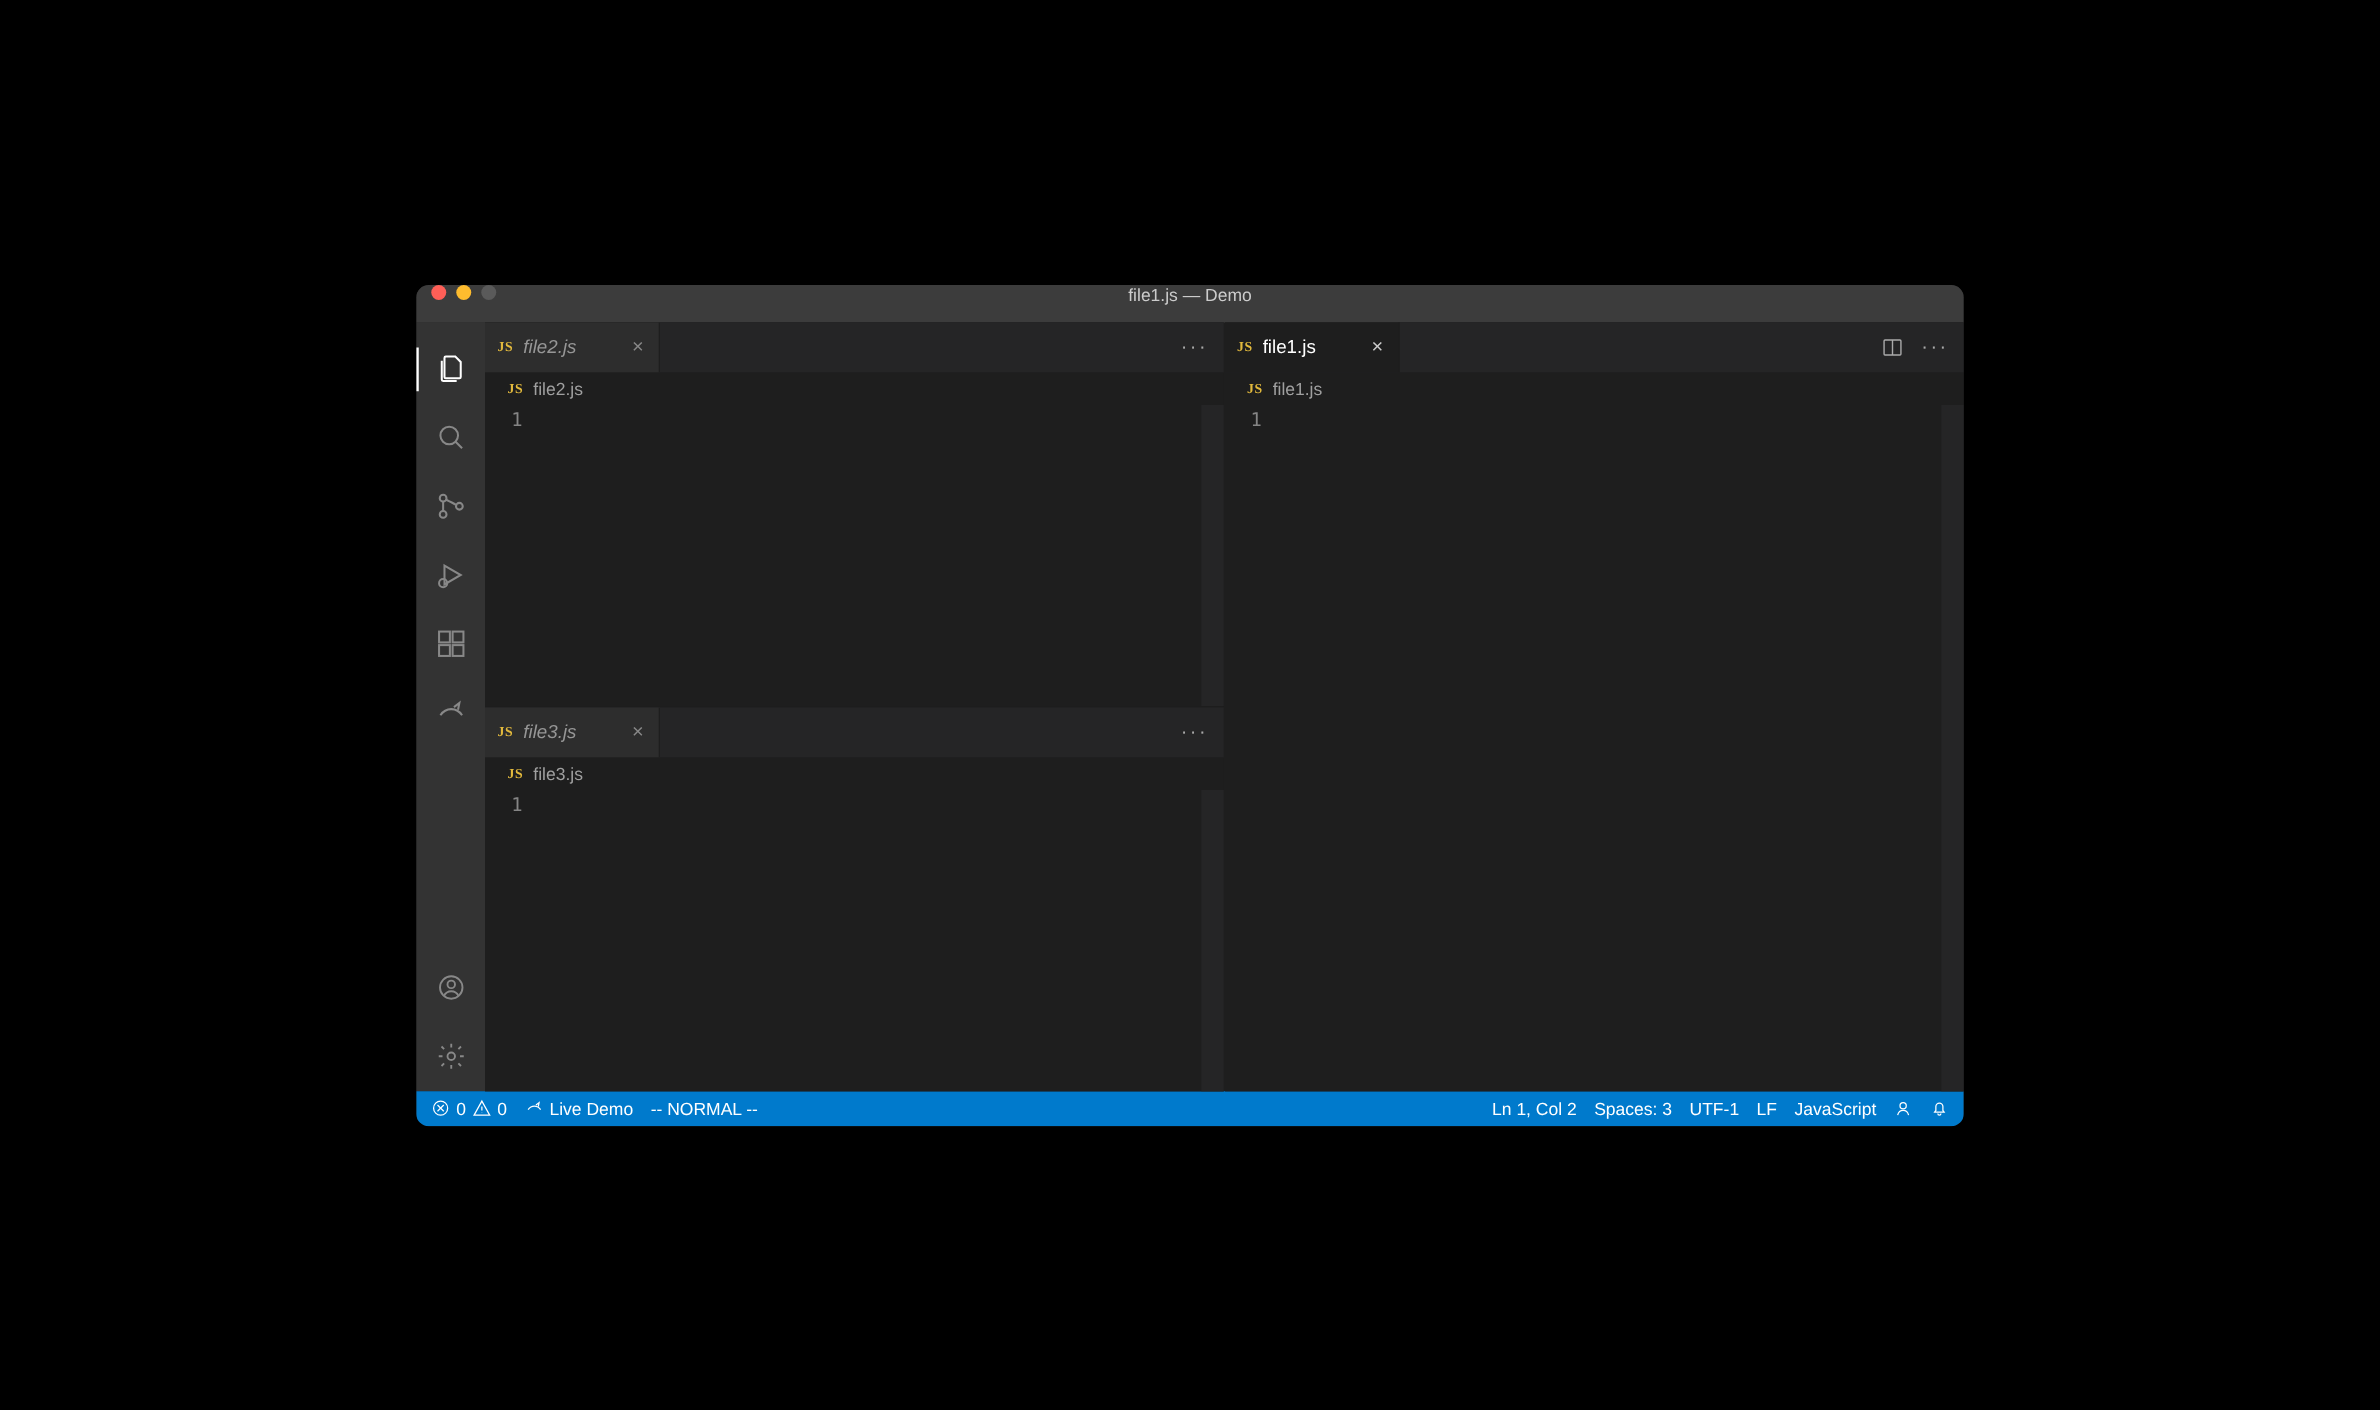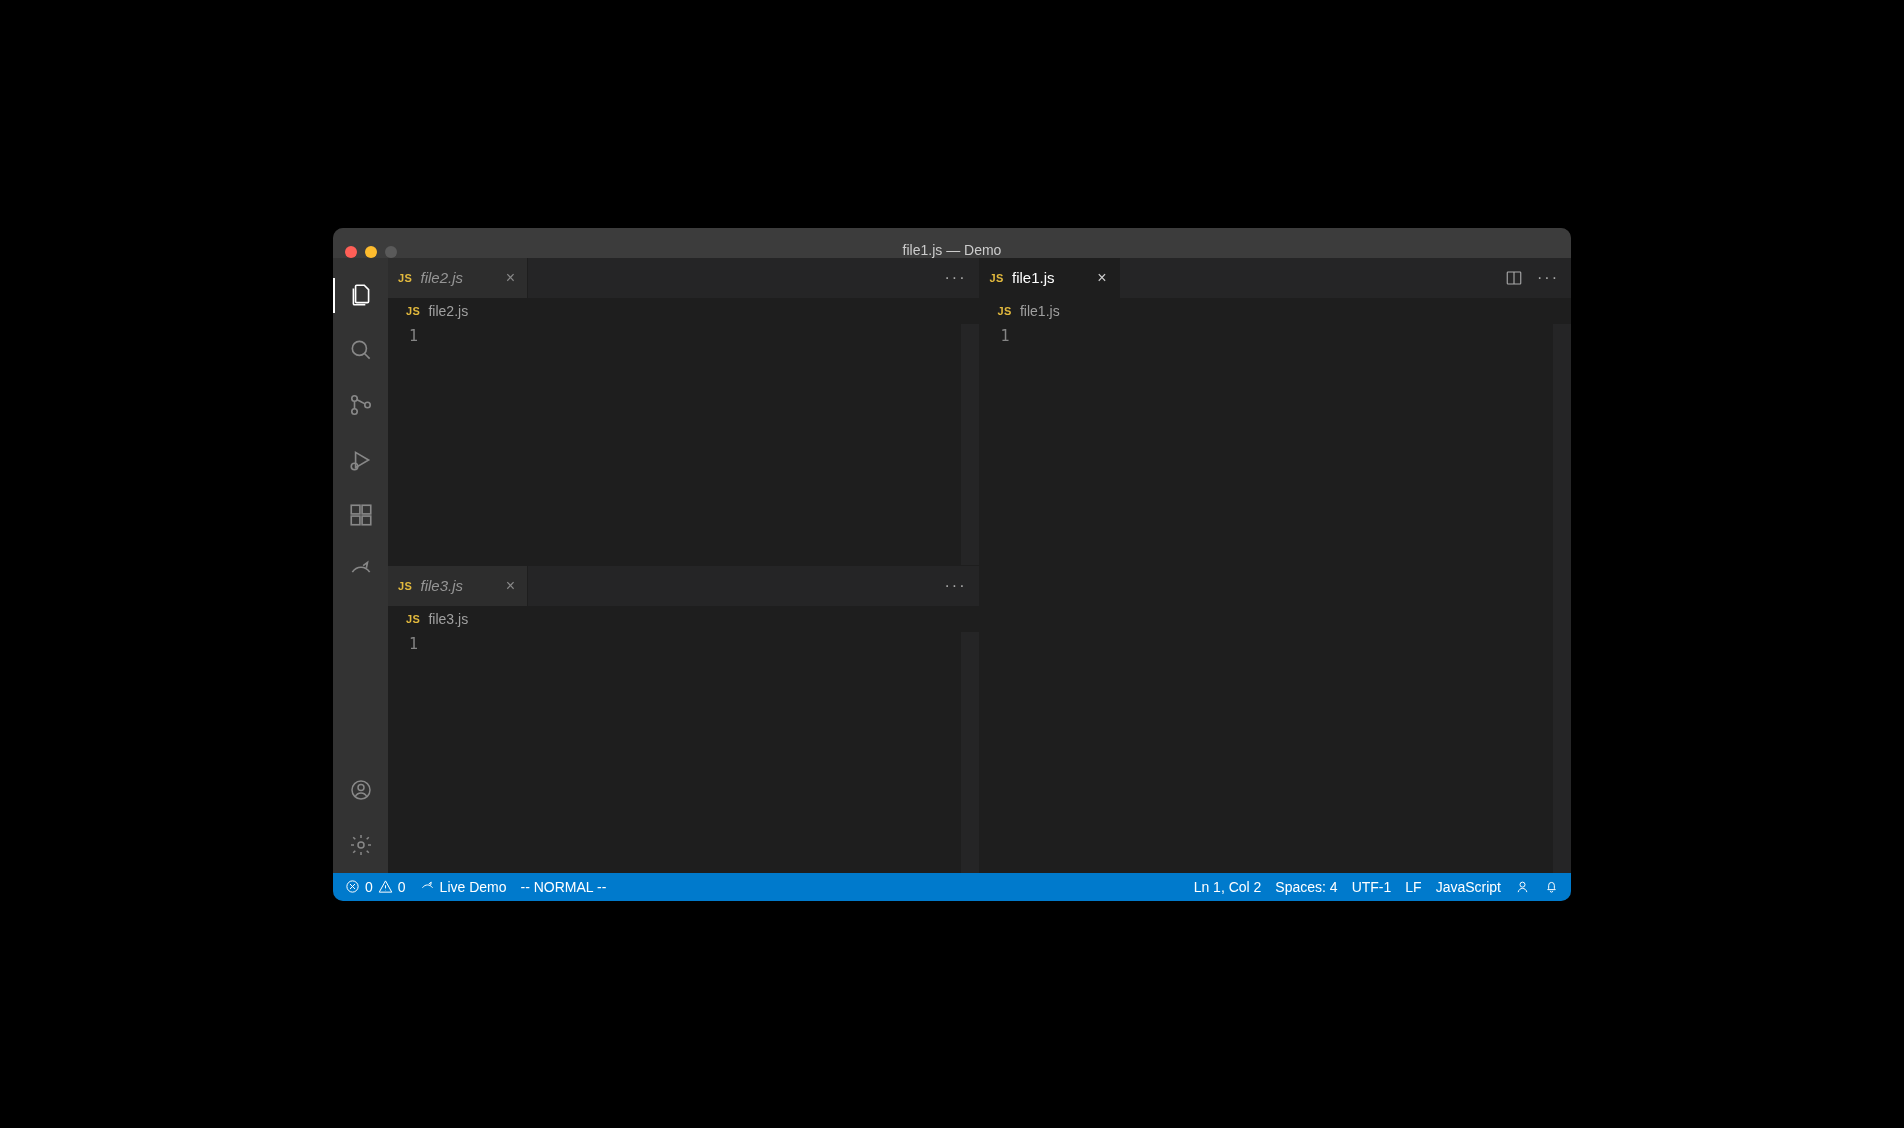--- a/index.html
+++ b/index.html
@@ -20,21 +20,21 @@
     overflow: hidden;
     display: flex;
     flex-direction: column;
     box-shadow: 0 20px 60px rgba(0,0,0,0.6);
   }
   
   .titlebar {
     height: 30px;
     background: #3c3c3c;
     display: flex;
-    align-items: flex-end;
+    align-items: flex-start;
     position: relative;
     flex-shrink: 0;
   }
   .traffic-lights {
     display: flex;
     gap: 8px;
     padding-left: 12px;
   }
   .traffic-lights .dot {
     width: 12px; height: 12px; border-radius: 50%;
@@ -191,21 +191,21 @@
   .minimap {
     position: absolute;
     right: 0;
     top: 0;
     bottom: 0;
     width: 18px;
     background: #252526;
   }
   
   .js-badge {
-    font-family: Liberation Sans, sans-serif;
+    font-family: Liberation Serif, serif;
     font-size: 11px;
     font-weight: 700;
     color: #e2b93d;
     letter-spacing: 0.5px;
     text-align: center;
   }
   
   .statusbar {
     height: 28px;
     background: #007acc;
@@ -409,21 +409,21 @@
       <span>Live Demo</span>
     </div>
     <div class="status-item">
       <span>-- NORMAL --</span>
     </div>
     <div class="spacer"></div>
     <div class="status-item">
       <span>Ln 1, Col 2</span>
     </div>
     <div class="status-item">
-      <span>Spaces: 4</span>
+      <span>Spaces: 3</span>
     </div>
     <div class="status-item">
       <span>UTF-1</span>
     </div>
     <div class="status-item">
       <span>LF</span>
     </div>
     <div class="status-item">
       <span>JavaScript</span>
     </div>

